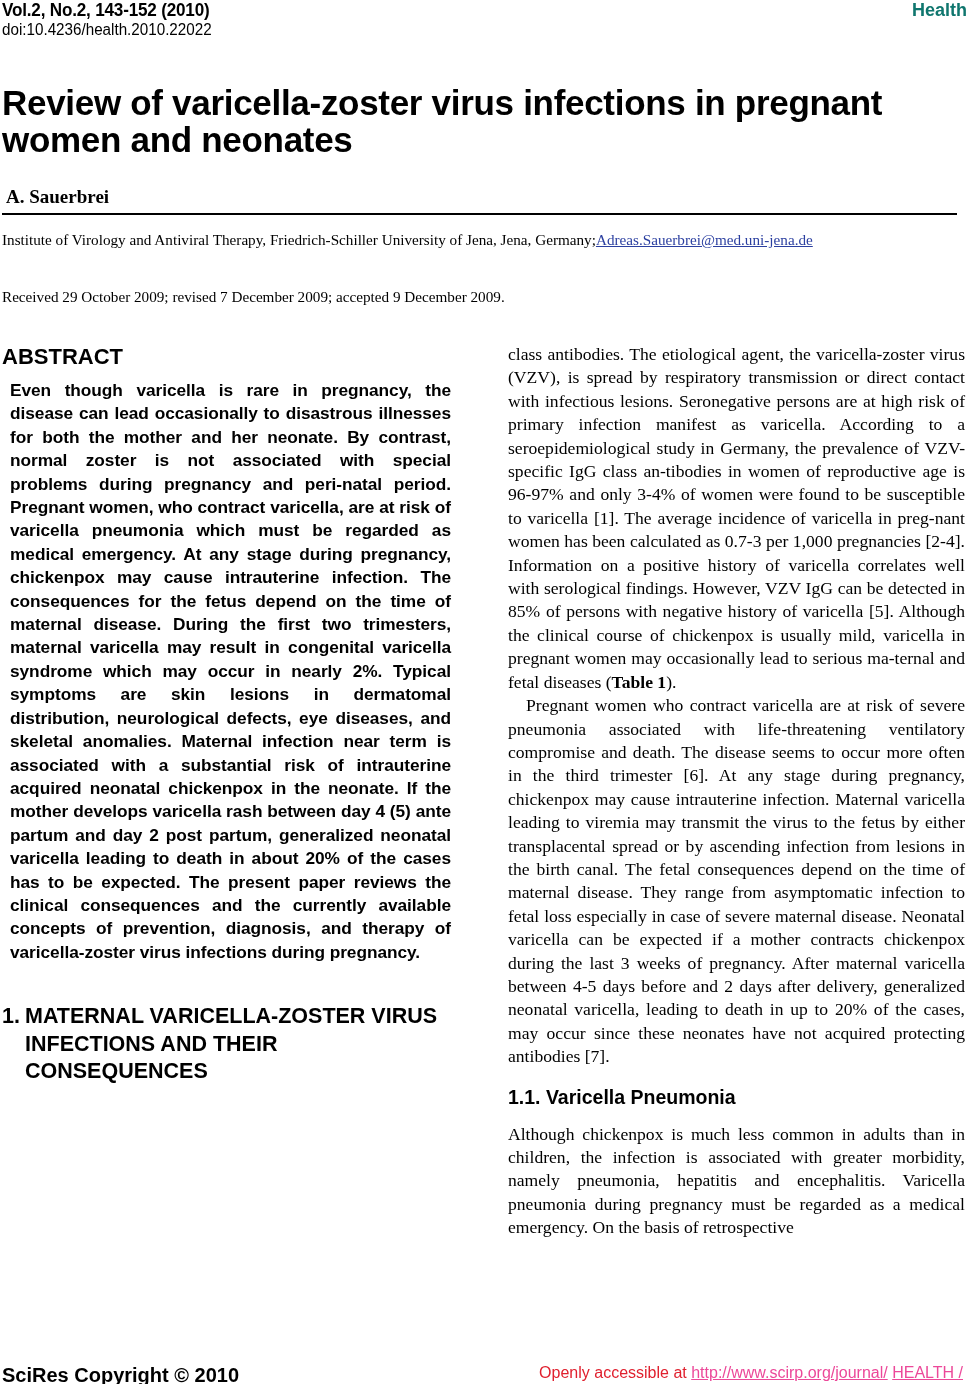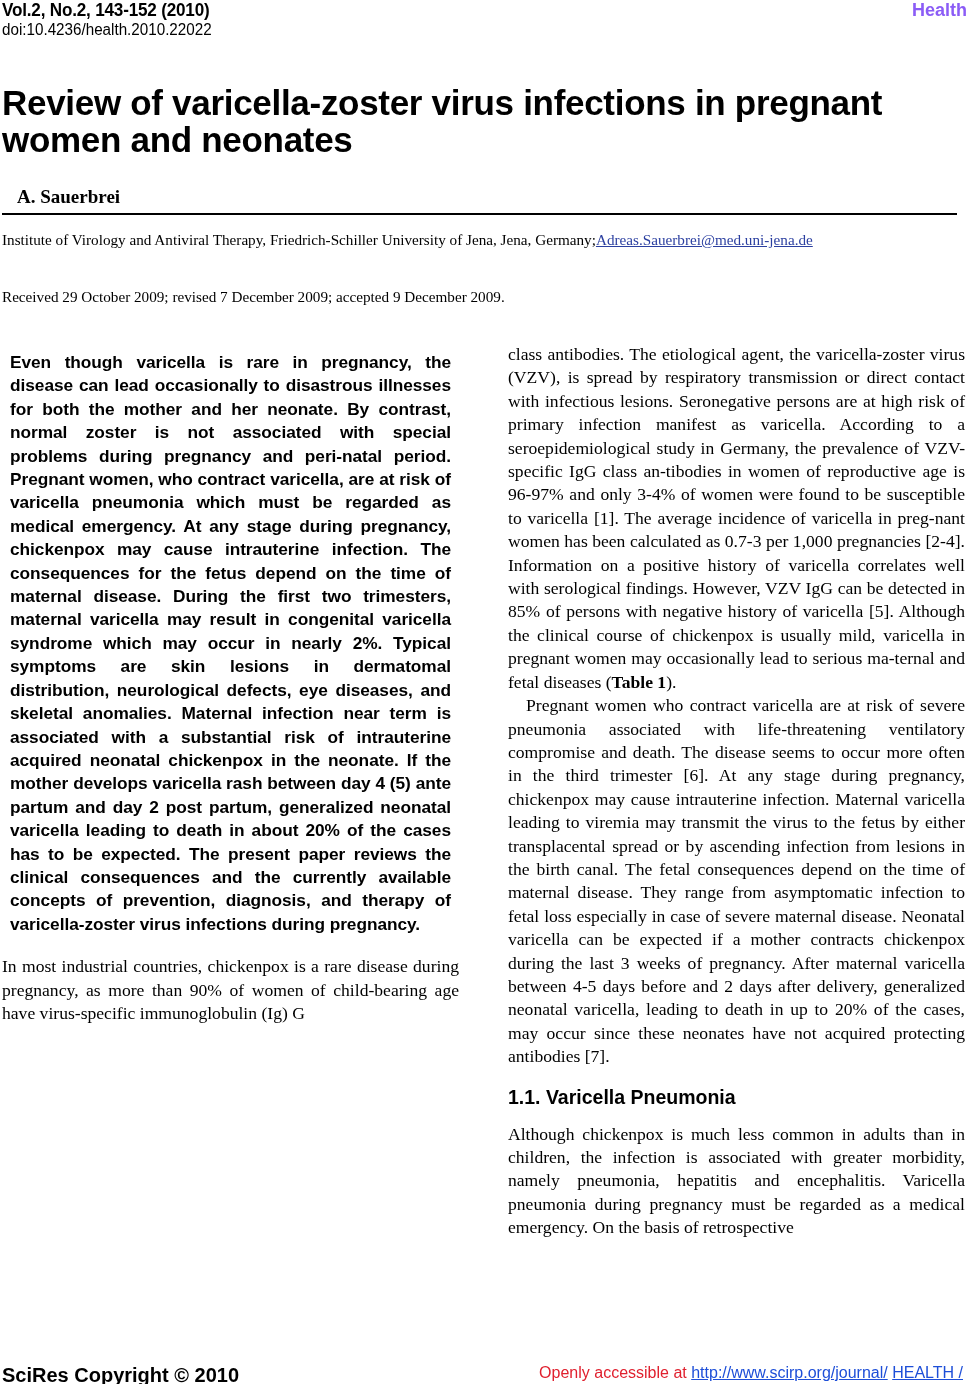--- a/index.html
+++ b/index.html
@@ -40,37 +40,37 @@
       font-size: 16px;
       transform: scaleX(0.95);
       transform-origin: left top;
     }
     .journal-name {
       position: absolute;
       right: 0;
       top: 0;
       font-size: 18px;
       font-weight: bold;
-      color: #8b5cf6;
+      color: #0f766e;
     }
 
     .title {
       position: absolute;
       left: 2px;
       top: 84px;
       width: 960px;
       font-size: 35px;
       font-weight: bold;
       line-height: 37px;
       letter-spacing: -0.3px;
       margin: 0;
     }
     .author {
       position: absolute;
-      left: 17px;
+      left: 6px;
       top: 186px;
       font-size: 19px;
       font-weight: bold;
     }
     .title-rule {
       position: absolute;
       left: 2px;
       top: 213px;
       width: 955px;
       height: 2px;
@@ -164,21 +164,21 @@
     }
     .footer-right {
       position: absolute;
       right: 6px;
       top: 1364px;
       font-size: 16px;
       white-space: nowrap;
     }
     .footer-right .access-label { color: #e0202e; margin-left: 12px; }
     .footer-right a {
-      color: #1d4ed8;
+      color: #ec4899;
       text-decoration: underline;
       margin-top: 24px;
     }
   </style>
 </head>
 <body>
 
 <div class="running-header sans">
   <div class="journal-volume">Vol.2, No.2, 143-152 (2010)</div>
   <div class="doi">doi:10.4236/health.2010.22022</div>
@@ -188,24 +188,25 @@
 <h1 class="title sans">Review of varicella-zoster virus infections in pregnant women and neonates</h1>
 
 <div class="author serif">A. Sauerbrei</div>
 <div class="title-rule"></div>
 
 <div class="affiliation serif"><span>Institute of Virology and Antiviral Therapy, Friedrich-Schiller University of Jena, Jena, Germany;</span><a>Adreas.Sauerbrei@med.uni-jena.de</a></div>
 
 <div class="received serif">Received 29 October 2009; revised 7 December 2009; accepted 9 December 2009.</div>
 
 <div class="col-left">
+  <h2 class="abstract-heading sans">ABSTRACT</h2>
   <p class="abstract-body sans">Even though varicella is rare in pregnancy, the disease can lead occasionally to disastrous illnesses for both the mother and her neonate. By contrast, normal zoster is not associated with special problems during pregnancy and peri-natal period. Pregnant women, who contract varicella, are at risk of varicella pneumonia which must be regarded as medical emergency. At any stage during pregnancy, chickenpox may cause intrauterine infection. The consequences for the fetus depend on the time of maternal disease. During the first two trimesters, maternal varicella may result in congenital varicella syndrome which may occur in nearly 2%. Typical symptoms are skin lesions in dermatomal distribution, neurological defects, eye diseases, and skeletal anomalies. Maternal infection near term is associated with a substantial risk of intrauterine acquired neonatal chickenpox in the neonate. If the mother develops varicella rash between day 4 (5) ante partum and day 2 post partum, generalized neonatal varicella leading to death in about 20% of the cases has to be expected. The present paper reviews the clinical consequences and the currently available concepts of prevention, diagnosis, and therapy of varicella-zoster virus infections during pregnancy.</p>
 
-
-  <p class="body-text first serif">In most industrial countries, chickenpox is a rare disease during pregnancy, as more than 90% of women of child-bearing age have virus-specific immunoglobulin (Ig) G</p>
+  <h2 class="section-heading sans"><span class="num">1.</span><span>MATERNAL VARICELLA-ZOSTER VIRUS INFECTIONS AND THEIR CONSEQUENCES</span></h2>
+
 </div>
 
 <div class="col-right">
   <p class="body-text serif"><span>class antibodies. The etiological agent, the varicella-zoster virus (VZV), is spread by respiratory transmission or direct contact with infectious lesions. Seronegative persons are at high risk of primary infection manifest as varicella. According to a seroepidemiological study in Germany, the prevalence of VZV-specific IgG class an-tibodies in women of reproductive age is 96-97% and only 3-4% of women were found to be susceptible to varicella [1]. The average incidence of varicella in preg-nant women has been calculated as 0.7-3 per 1,000 pregnancies [2-4]. Information on a positive history of varicella correlates well with serological findings. However, VZV IgG can be detected in 85% of persons with negative history of varicella [5]. Although the clinical course of chickenpox is usually mild, varicella in pregnant women may occasionally lead to serious ma-ternal and fetal diseases (</span><b>Table 1</b><span>).</span></p>
   <p class="body-text indent serif">Pregnant women who contract varicella are at risk of severe pneumonia associated with life-threatening ventilatory compromise and death. The disease seems to occur more often in the third trimester [6]. At any stage during pregnancy, chickenpox may cause intrauterine infection. Maternal varicella leading to viremia may transmit the virus to the fetus by either transplacental spread or by ascending infection from lesions in the birth canal. The fetal consequences depend on the time of maternal disease. They range from asymptomatic infection to fetal loss especially in case of severe maternal disease. Neonatal varicella can be expected if a mother contracts chickenpox during the last 3 weeks of pregnancy. After maternal varicella between 4-5 days before and 2 days after delivery, generalized neonatal varicella, leading to death in up to 20% of the cases, may occur since these neonates have not acquired protecting antibodies [7].</p>
 
   <h3 class="subsection-heading sans">1.1. Varicella Pneumonia</h3>
   <p class="body-text serif">Although chickenpox is much less common in adults than in children, the infection is associated with greater morbidity, namely pneumonia, hepatitis and encephalitis. Varicella pneumonia during pregnancy must be regarded as a medical emergency. On the basis of retrospective</p>
 </div>
 

